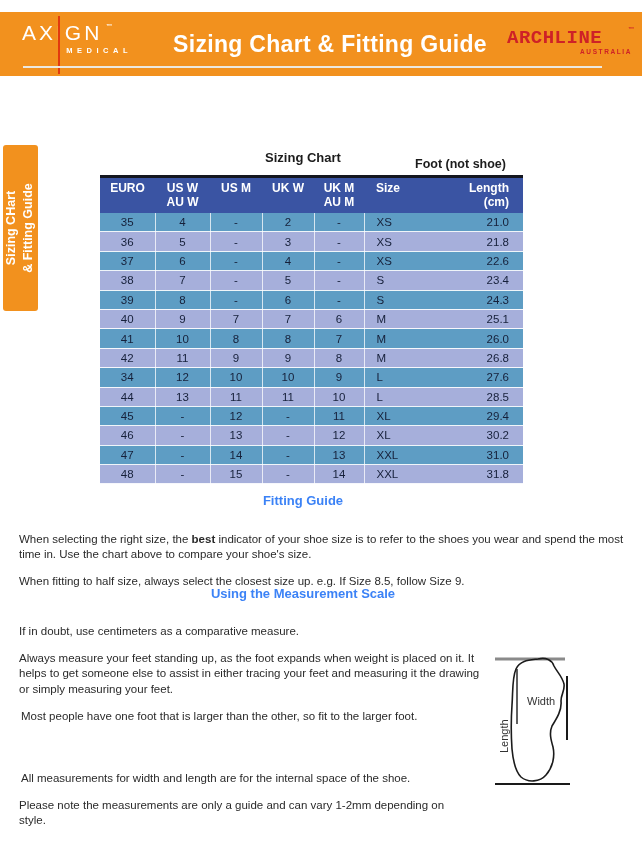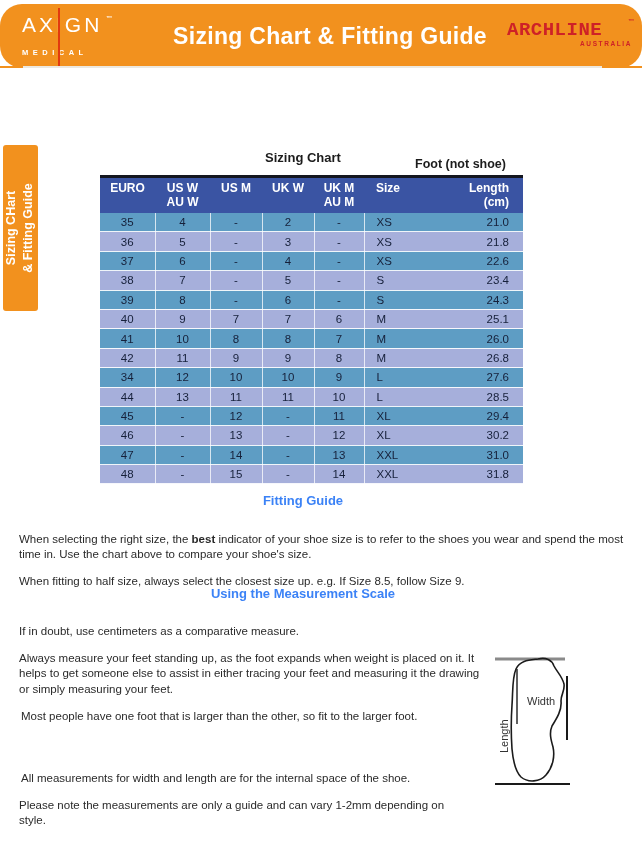--- a/index.html
+++ b/index.html
@@ -1,25 +1,25 @@
 <!DOCTYPE html>
 <html style="--orange: #F2911E; --logo-red: #E23A0E; --archline-red: #CE2127; --header-blue: #3A54A3; --row-teal: #5E9DC4; --row-lavender: #A6AFDB; --table-border-dark: #14161f; --text-dark: #262626; --diagram-gray: #8a8a8a;"><head>
 <meta charset="utf-8">
 <style>
   html,body{margin:0;padding:0;background:#ffffff;}
   .page{
     position:relative;width:642px;height:848px;background:#fff;overflow:hidden;
     font-family:"Liberation Sans",sans-serif;color:var(--text-dark,#262626);
   }
   
-  .top-bar{position:absolute;left:0;top:4px;width:642px;height:64px;background:var(--orange,#F2911E);border-radius:22px;}
+  .top-bar{position:absolute;left:0;top:12px;width:642px;height:64px;background:var(--orange,#F2911E);}
   .axign-logo{position:absolute;left:22px;top:8px;width:110px;height:50px;color:#fff;}
   .axign-wordmark{font-size:21px;letter-spacing:3px;font-weight:400;line-height:26px;}
   .axign-tm{position:absolute;top:3px;left:84px;font-size:6px;font-weight:700;}
-  .axign-sub{font-size:7.5px;letter-spacing:4.5px;font-weight:700;margin-top:10px;}
+  .axign-sub{font-size:7.5px;letter-spacing:4.5px;font-weight:700;margin-top:0;text-align:right;}
   .axign-red-line{position:absolute;left:36px;top:-4px;width:2px;height:58px;background:var(--logo-red,#E23A0E);}
   .page-title{
     position:absolute;left:150px;top:0;width:360px;height:64px;line-height:64px;
     text-align:center;color:#fff;font-size:23px;font-weight:700;letter-spacing:.3px;
   }
   .archline-logo{position:absolute;right:10px;top:16px;width:125px;text-align:left;color:var(--archline-red,#CE2127);}
   .archline-wordmark{font-size:19px;font-weight:700;letter-spacing:.5px;line-height:20px;font-family:Liberation Mono, monospace;}
   .archline-tm{position:absolute;top:-2px;right:-2px;font-size:6px;font-weight:700;}
   .archline-sub{font-size:6.5px;font-weight:700;letter-spacing:1.6px;text-align:right;margin-top:0;}
   .header-rule{position:absolute;top:66px;height:2px;}

